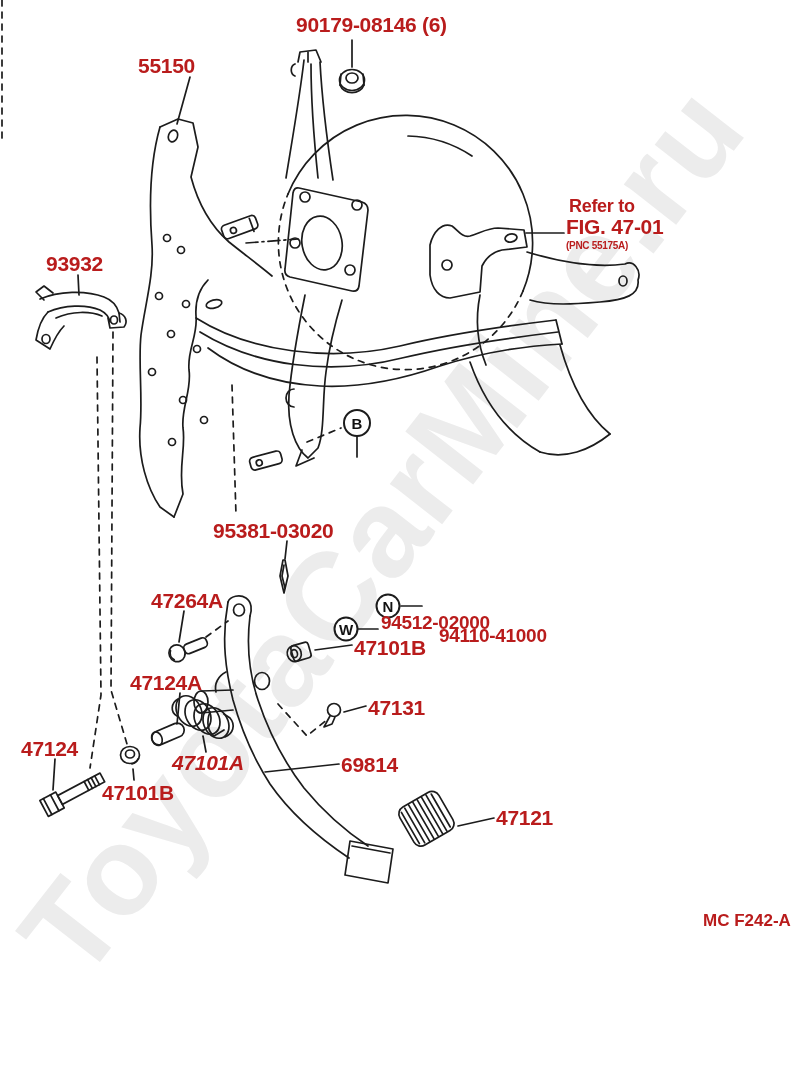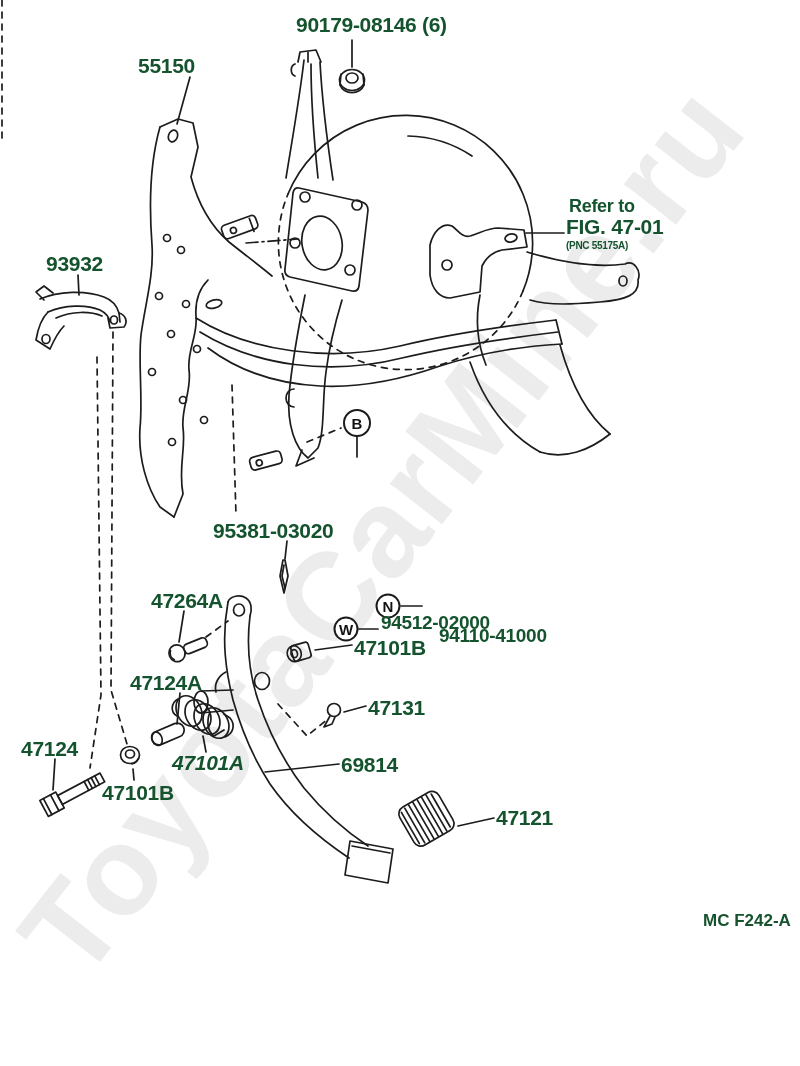--- a/index.html
+++ b/index.html
@@ -10,21 +10,21 @@
   .stage svg{position:absolute;left:0;top:0;}
   svg path, svg ellipse, svg circle, svg rect, svg line, svg polyline{
     fill:none;stroke:#1c1c1c;stroke-width:1.7;stroke-linecap:round;stroke-linejoin:round;
   }
   svg .wm{stroke:none;fill:#ececec;font-weight:bold;letter-spacing:2px;}
   svg .badge{fill:#ffffff;stroke:#1c1c1c;stroke-width:2;}
   svg .badge-letter{stroke:none;fill:#111;font-weight:bold;font-size:15px;text-anchor:middle;}
   svg .dash{stroke-dasharray:6 6;}
   svg .dashdot{stroke-dasharray:12 4 2 4;}
   .lbl{
-    position:absolute;color:#14532d;font-weight:bold;font-size:21px;
+    position:absolute;color:#b91c1c;font-weight:bold;font-size:21px;
     letter-spacing:-0.3px;white-space:nowrap;line-height:1.1;
   }
   .lbl.small{font-size:10px;}
   .lbl.mid{font-size:18px;}
   .lbl.n19{font-size:19px;}
   .lbl.footer{font-size:17px;letter-spacing:0;margin-top:42px;}
 </style>
 </head>
 <body>
 

